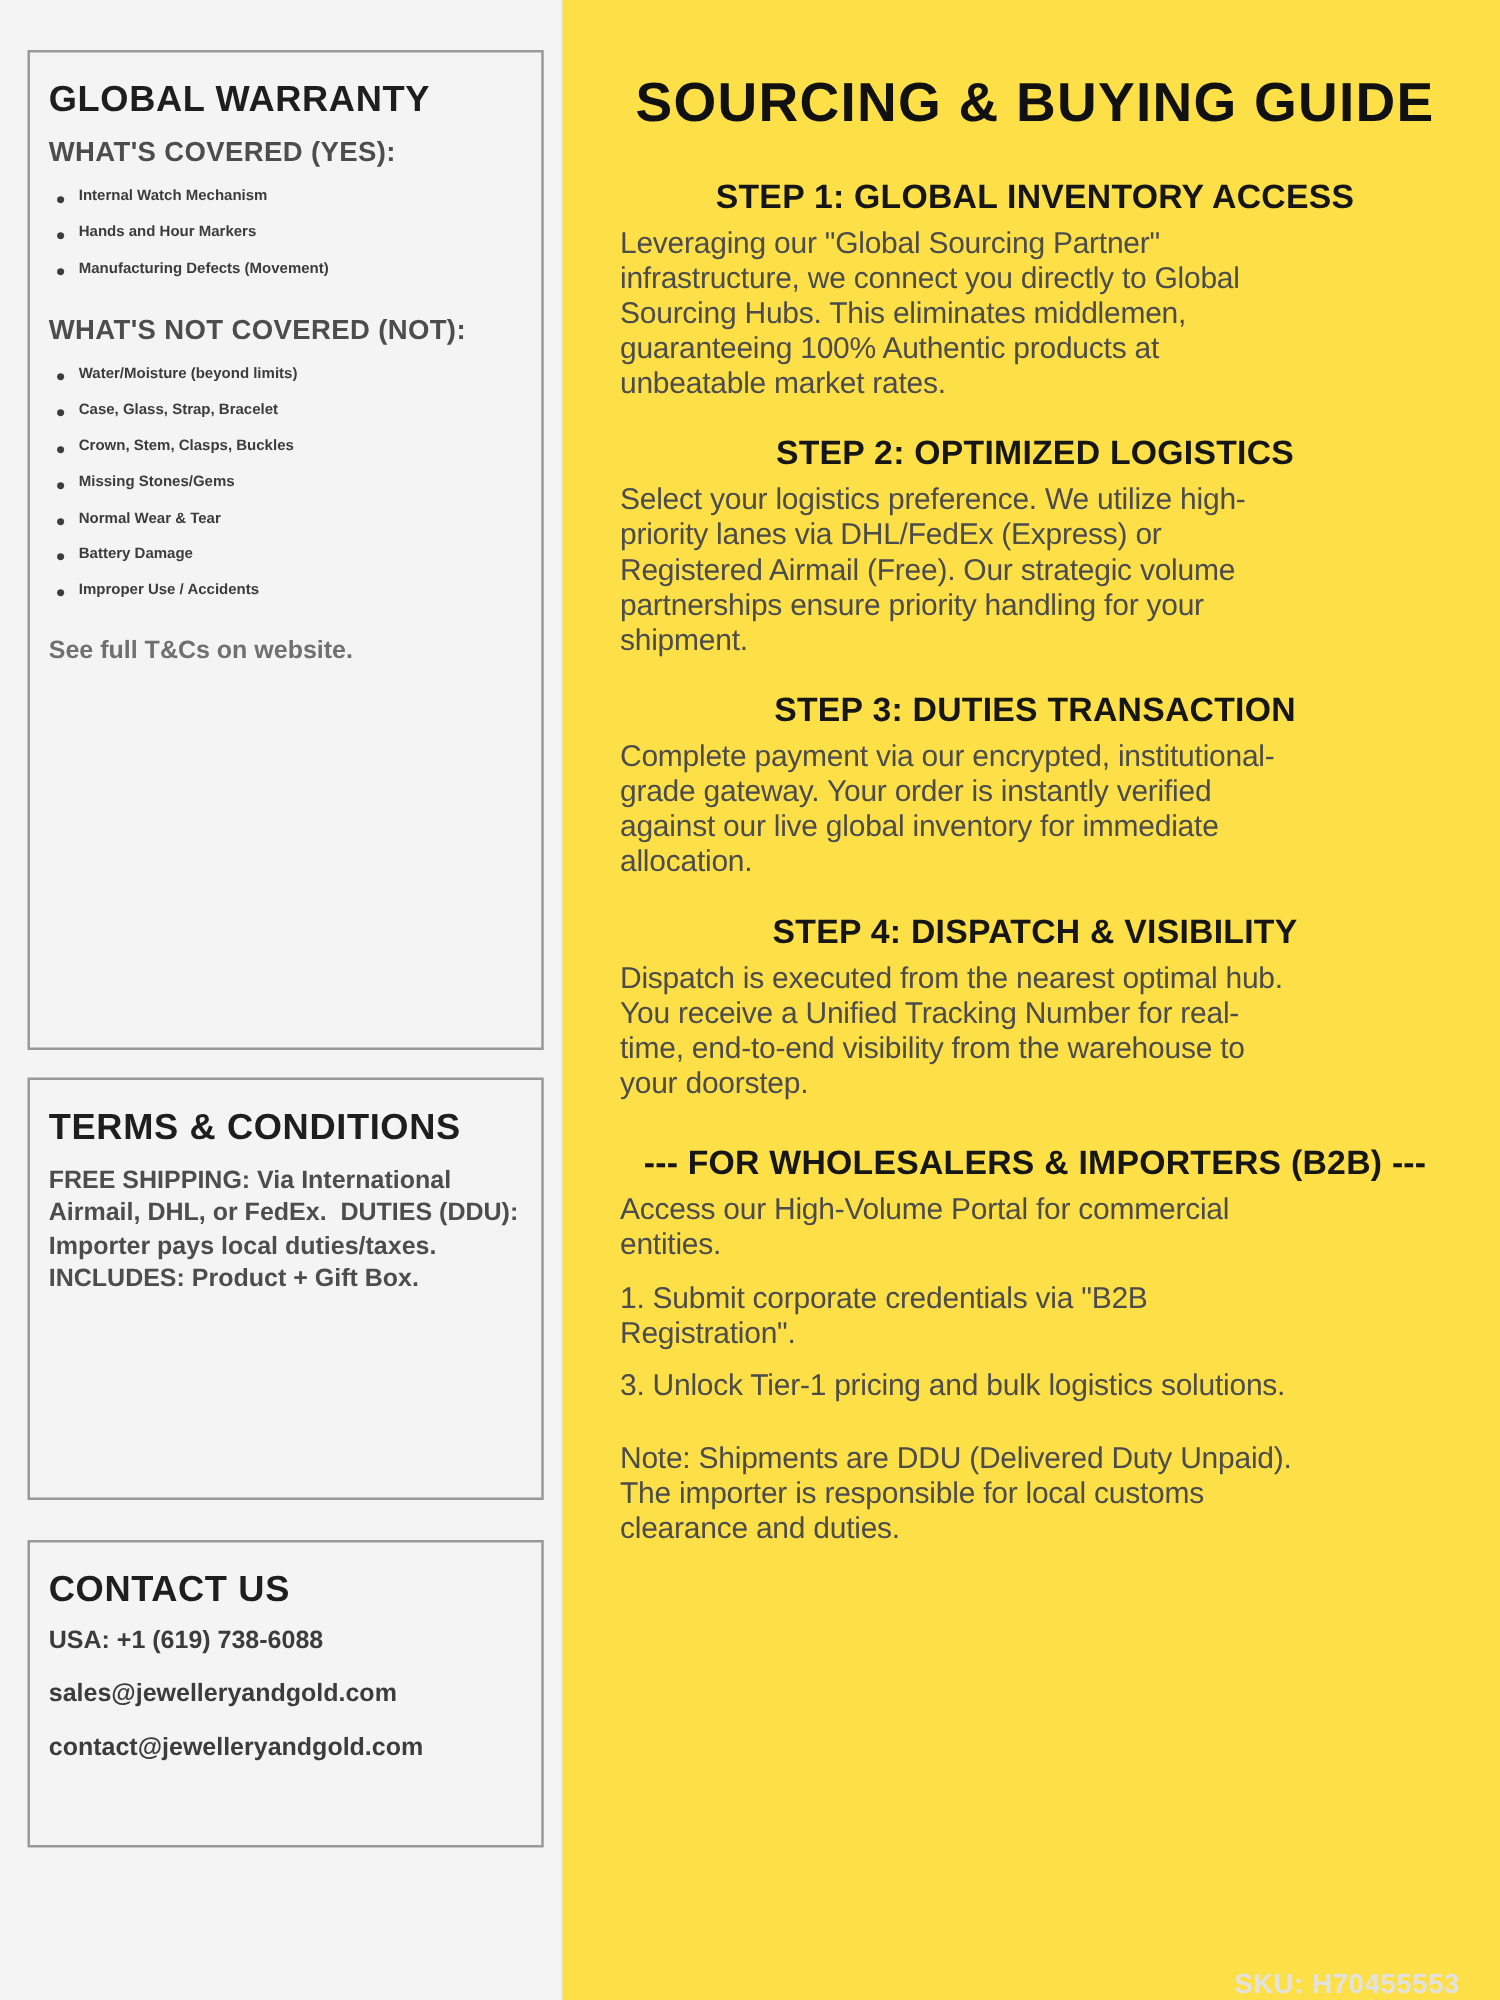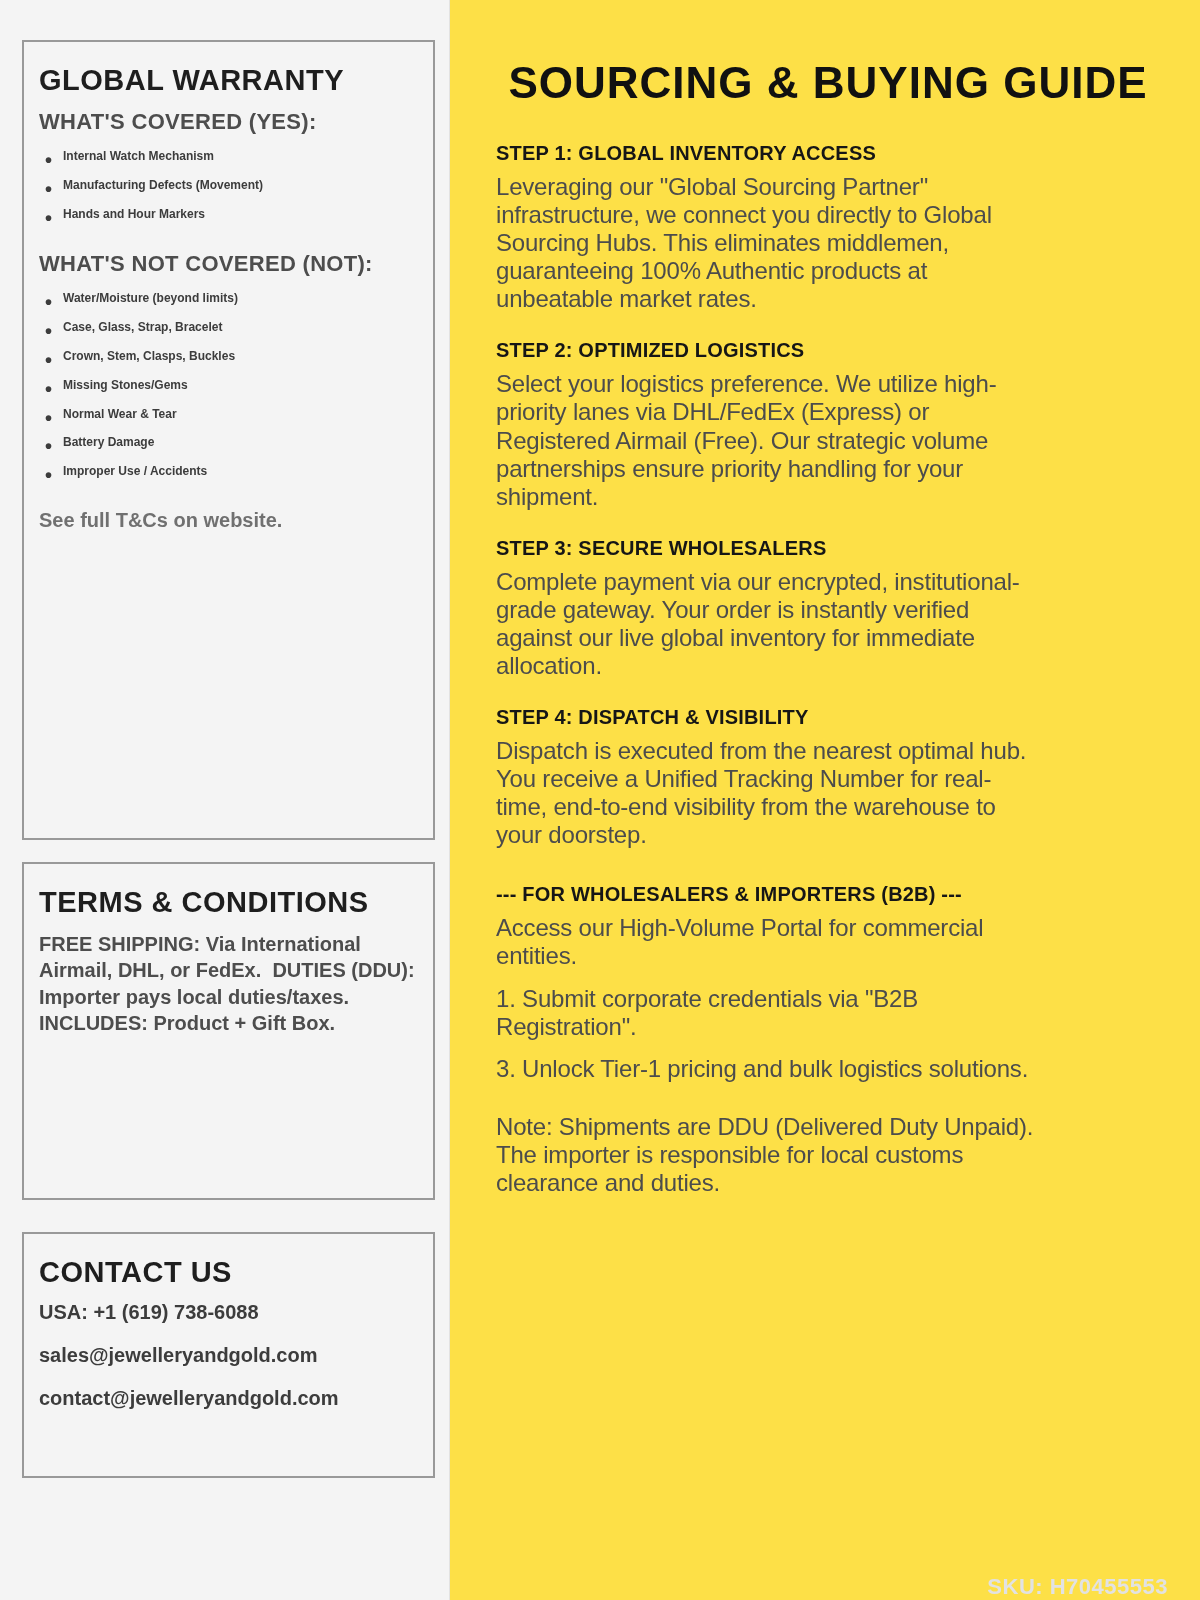--- a/index.html
+++ b/index.html
@@ -69,22 +69,22 @@
     padding: 58px 40px 0 46px;
     font-stretch: condensed;
   }
   .main-title {
     font-size: 44px; font-weight: 800; color: #111111;
     text-align: center; letter-spacing: 1px;
     margin-bottom: 34px; white-space: nowrap;
   }
   .step { margin-bottom: 26px; }
   .step-heading, .b2b-heading {
-    font-size: 20px; font-weight: bold; color: #161616;
-    letter-spacing: 0.2px; margin-bottom: 8px;
+    font-size: 27px; font-weight: bold; color: #161616;
+    letter-spacing: 0.2px; margin-bottom: 8px; text-align: center;
   }
   .step-body, .b2b-text {
     font-size: 24px; color: #4c4c4c; line-height: 1.17;
     max-width: 545px; letter-spacing: -0.2px;
   }
   .b2b { margin-top: 34px; }
   .b2b-item { margin-top: 14px; }
   .b2b-note { margin-top: 30px; }
 
   .sku {
@@ -98,22 +98,22 @@
 
 <div class="page">
 
   <aside class="sidebar">
 
     <section class="box box-warranty">
       <h2>GLOBAL WARRANTY</h2>
       <h3>WHAT'S COVERED (YES):</h3>
       <ul>
         <li>Internal Watch Mechanism</li>
+        <li>Hands and Hour Markers</li>
         <li>Manufacturing Defects (Movement)</li>
-        <li>Hands and Hour Markers</li>
       </ul>
       <h3>WHAT'S NOT COVERED (NOT):</h3>
       <ul>
         <li>Water/Moisture (beyond limits)</li>
         <li>Case, Glass, Strap, Bracelet</li>
         <li>Crown, Stem, Clasps, Buckles</li>
         <li>Missing Stones/Gems</li>
         <li>Normal Wear &amp; Tear</li>
         <li>Battery Damage</li>
         <li>Improper Use / Accidents</li>
@@ -142,21 +142,21 @@
       <h2 class="step-heading">STEP 1: GLOBAL INVENTORY ACCESS</h2>
       <p class="step-body">Leveraging our "Global Sourcing Partner" infrastructure, we connect you directly to Global Sourcing Hubs. This eliminates middlemen, guaranteeing 100% Authentic products at unbeatable market rates.</p>
     </section>
 
     <section class="step">
       <h2 class="step-heading">STEP 2: OPTIMIZED LOGISTICS</h2>
       <p class="step-body">Select your logistics preference. We utilize high-priority lanes via DHL/FedEx (Express) or Registered Airmail (Free). Our strategic volume partnerships ensure priority handling for your shipment.</p>
     </section>
 
     <section class="step">
-      <h2 class="step-heading">STEP 3: SECURE WHOLESALERS</h2>
+      <h2 class="step-heading">STEP 3: DUTIES TRANSACTION</h2>
       <p class="step-body">Complete payment via our encrypted, institutional-grade gateway. Your order is instantly verified against our live global inventory for immediate allocation.</p>
     </section>
 
     <section class="step">
       <h2 class="step-heading">STEP 4: DISPATCH &amp; VISIBILITY</h2>
       <p class="step-body">Dispatch is executed from the nearest optimal hub. You receive a Unified Tracking Number for real-time, end-to-end visibility from the warehouse to your doorstep.</p>
     </section>
 
     <section class="b2b">
       <h2 class="b2b-heading">--- FOR WHOLESALERS &amp; IMPORTERS (B2B) ---</h2>

